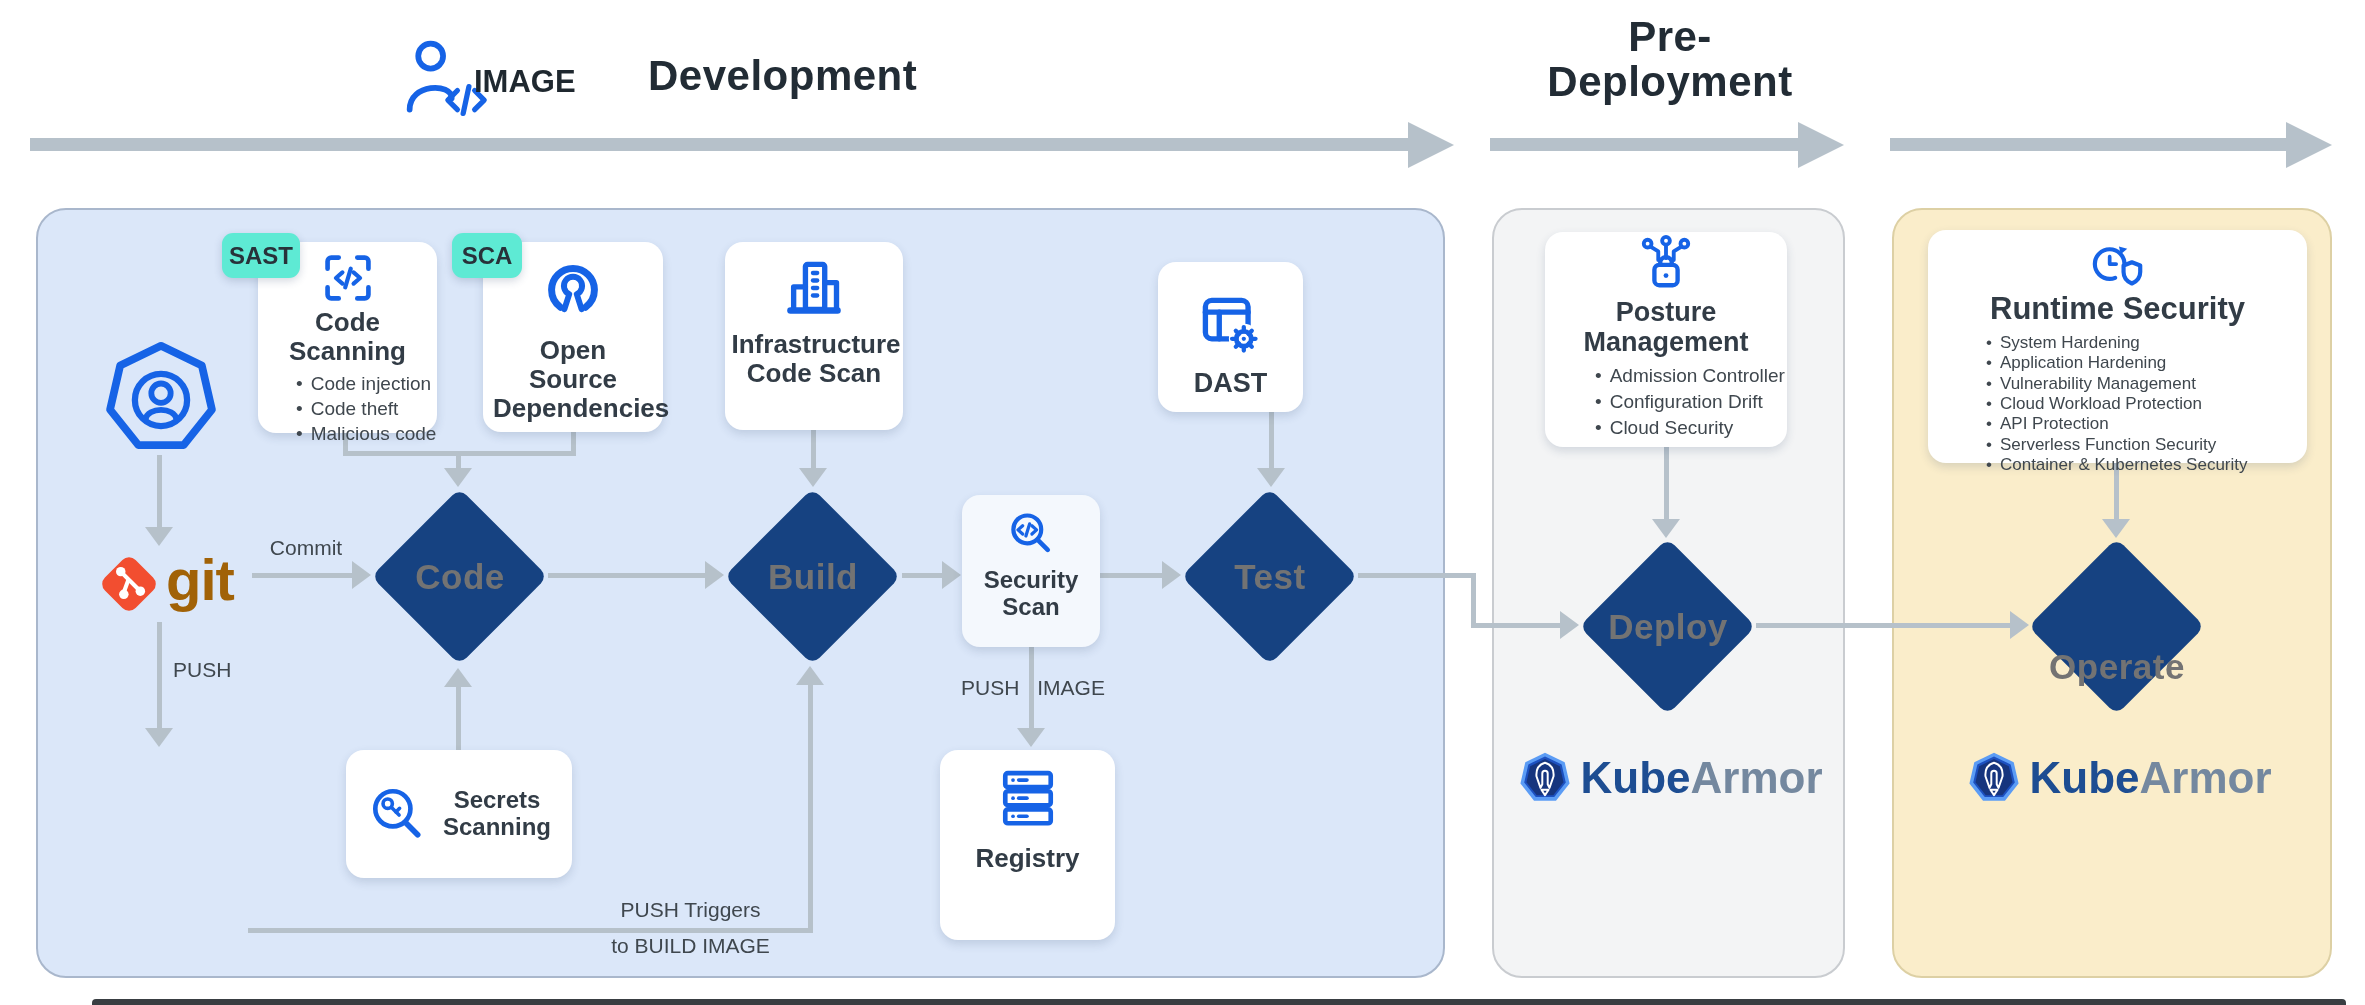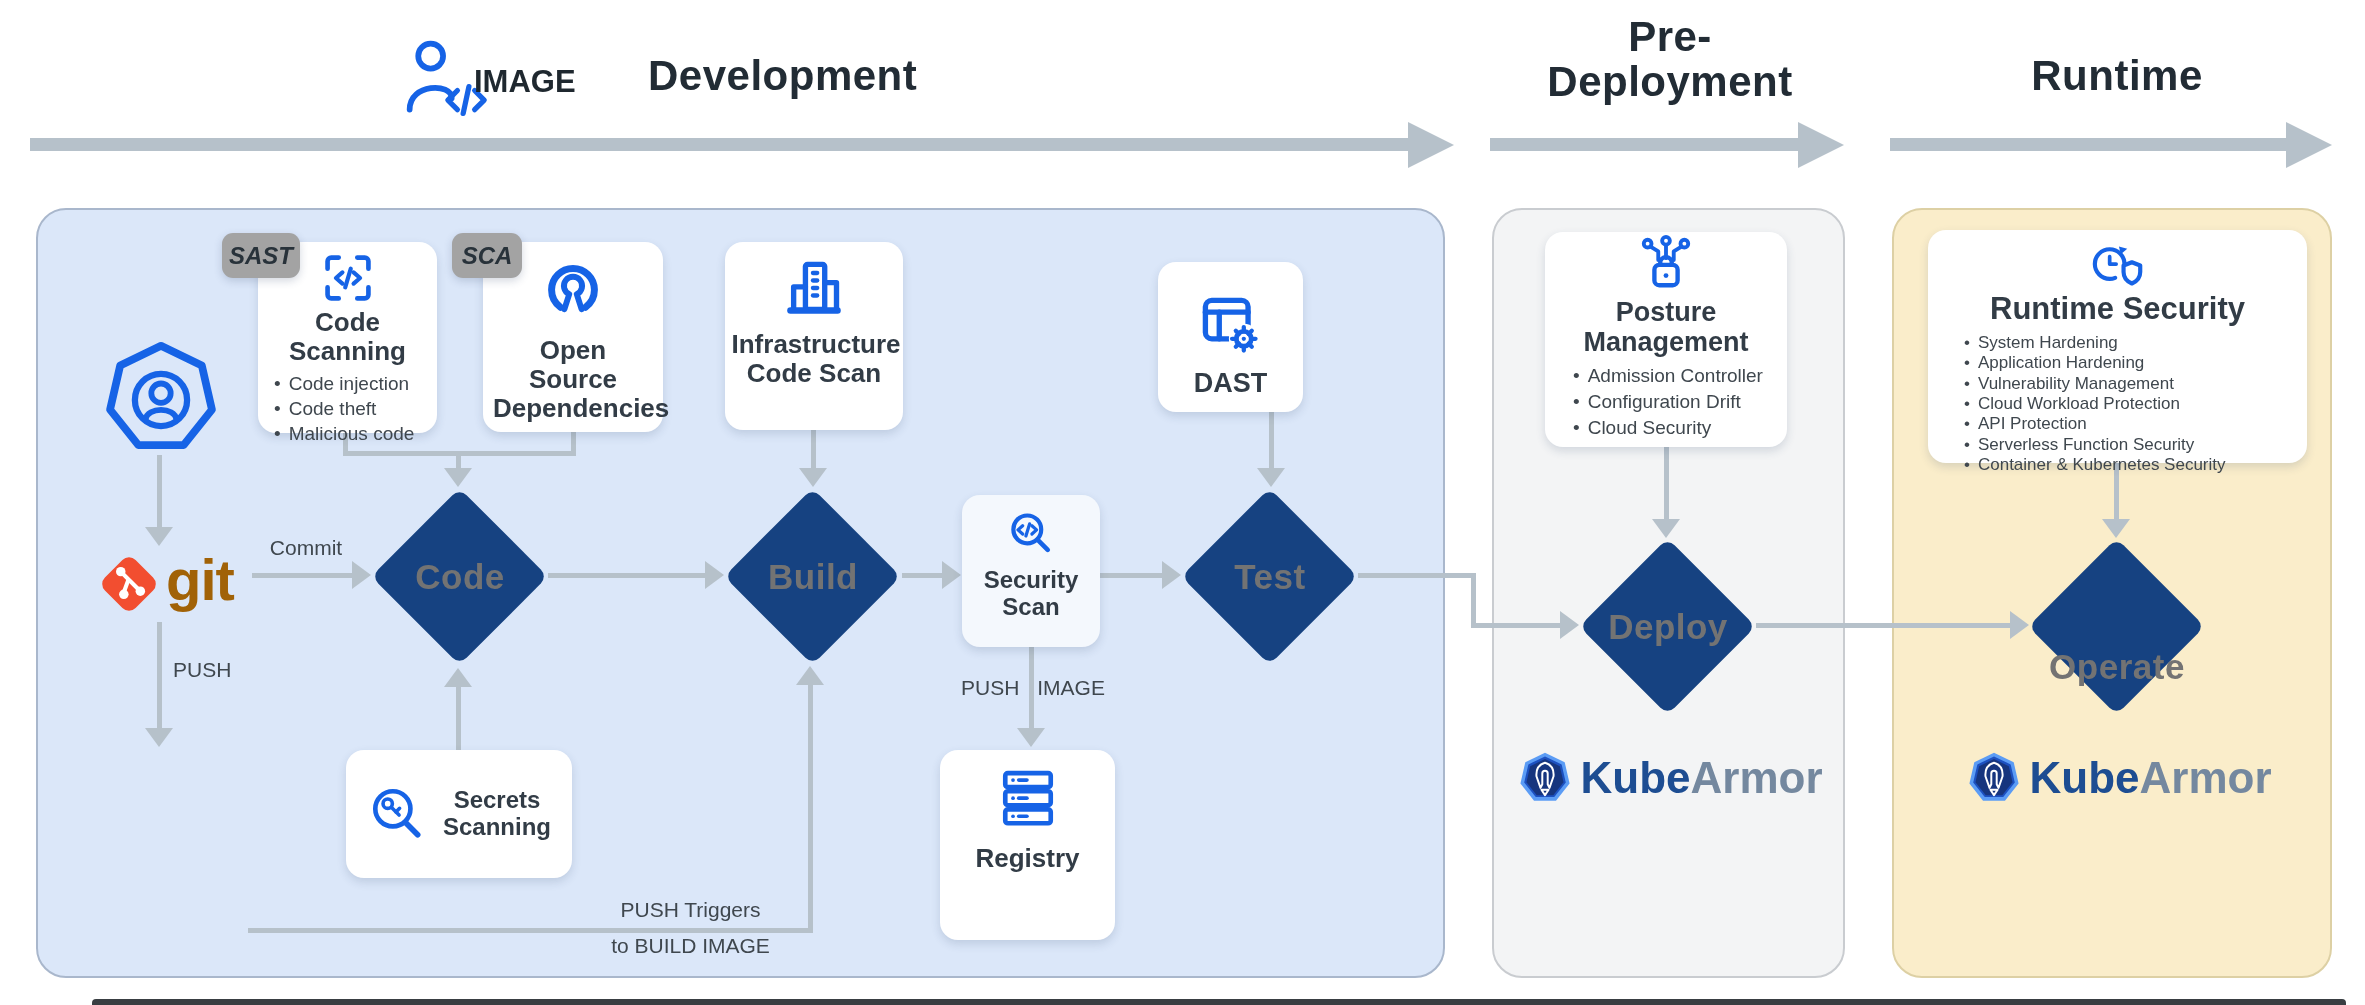--- a/index.html
+++ b/index.html
@@ -23,24 +23,24 @@
   
   .panel{position:absolute;border-radius:30px;top:208px;height:770px;}
   .panel.dev{left:36px;width:1409px;background:#dbe7f9;border:2px solid #a9b7cc;}
   .panel.pre{left:1492px;width:353px;background:#f3f4f5;border:2px solid #c9ccd0;}
   .panel.run{left:1892px;width:440px;background:#faedca;border:2px solid #ddd0a4;}
 
   
   .card{position:absolute;background:#fff;border-radius:18px;box-shadow:0 4px 10px rgba(40,60,100,.16);
         display:flex;flex-direction:column;align-items:center;}
   .card-title{font-weight:700;color:var(--card-ink);text-align:center;line-height:1.12;}
-  .bullets{list-style:none;text-align:left;color:var(--bullet-ink);}
+  .bullets{list-style:none;text-align:left;color:var(--bullet-ink);margin-left:22px;}
   .bullets li::before{content:"•";margin-right:8px;color:var(--bullet-ink);}
-  .badge{position:absolute;background:#a3a3a3;border-radius:11px;box-shadow:0 3px 8px rgba(40,60,100,.2);
-         display:flex;align-items:center;justify-content:center;font-weight:700;color:#28323a;font-size:24px;z-index:5;font-style:italic;}
+  .badge{position:absolute;background:#5eead4;border-radius:11px;box-shadow:0 3px 8px rgba(40,60,100,.2);
+         display:flex;align-items:center;justify-content:center;font-weight:700;color:#28323a;font-size:24px;z-index:5;}
 
   
   .diamond{position:absolute;width:125px;height:125px;background:var(--navy);transform:rotate(45deg);border-radius:10px;}
   .diamond-label{position:absolute;width:180px;height:44px;display:flex;align-items:center;justify-content:center;
                  color:#737373;font-size:35px;font-weight:600;letter-spacing:.5px;z-index:3;}
 
   
   .hline{position:absolute;height:5px;background:var(--line);}
   .vline{position:absolute;width:5px;background:var(--line);}
   .ah{position:absolute;width:0;height:0;}
@@ -74,21 +74,20 @@
       <path d="M70,50 l-6,28" stroke-width="5.5"></path>
     </svg>
   </div>
   <div class="aspm-label" style="left:474px;top:64px;">IMAGE</div>
 
   <div class="phase-title" style="left:648px;top:52px;">Development</div>
   <div class="phase-title" style="left:1535px;top:14px;width:270px;text-align:center;line-height:1.08;">
     <div>Pre-</div>
     <div>Deployment</div>
   </div>
-  <div class="phase-title" style="left:2017px;top:52px;width:200px;text-align:center;">Runtime</div>
 
   <div class="hbar" style="left:30px;top:138px;width:1378px;"></div>
   <div class="hbar-head" style="left:1408px;top:122px;"></div>
   <div class="hbar" style="left:1490px;top:138px;width:308px;"></div>
   <div class="hbar-head" style="left:1798px;top:122px;"></div>
   <div class="hbar" style="left:1890px;top:138px;width:396px;"></div>
   <div class="hbar-head" style="left:2286px;top:122px;"></div>
 
   <div class="panel dev"></div>
   <div class="panel pre"></div>

